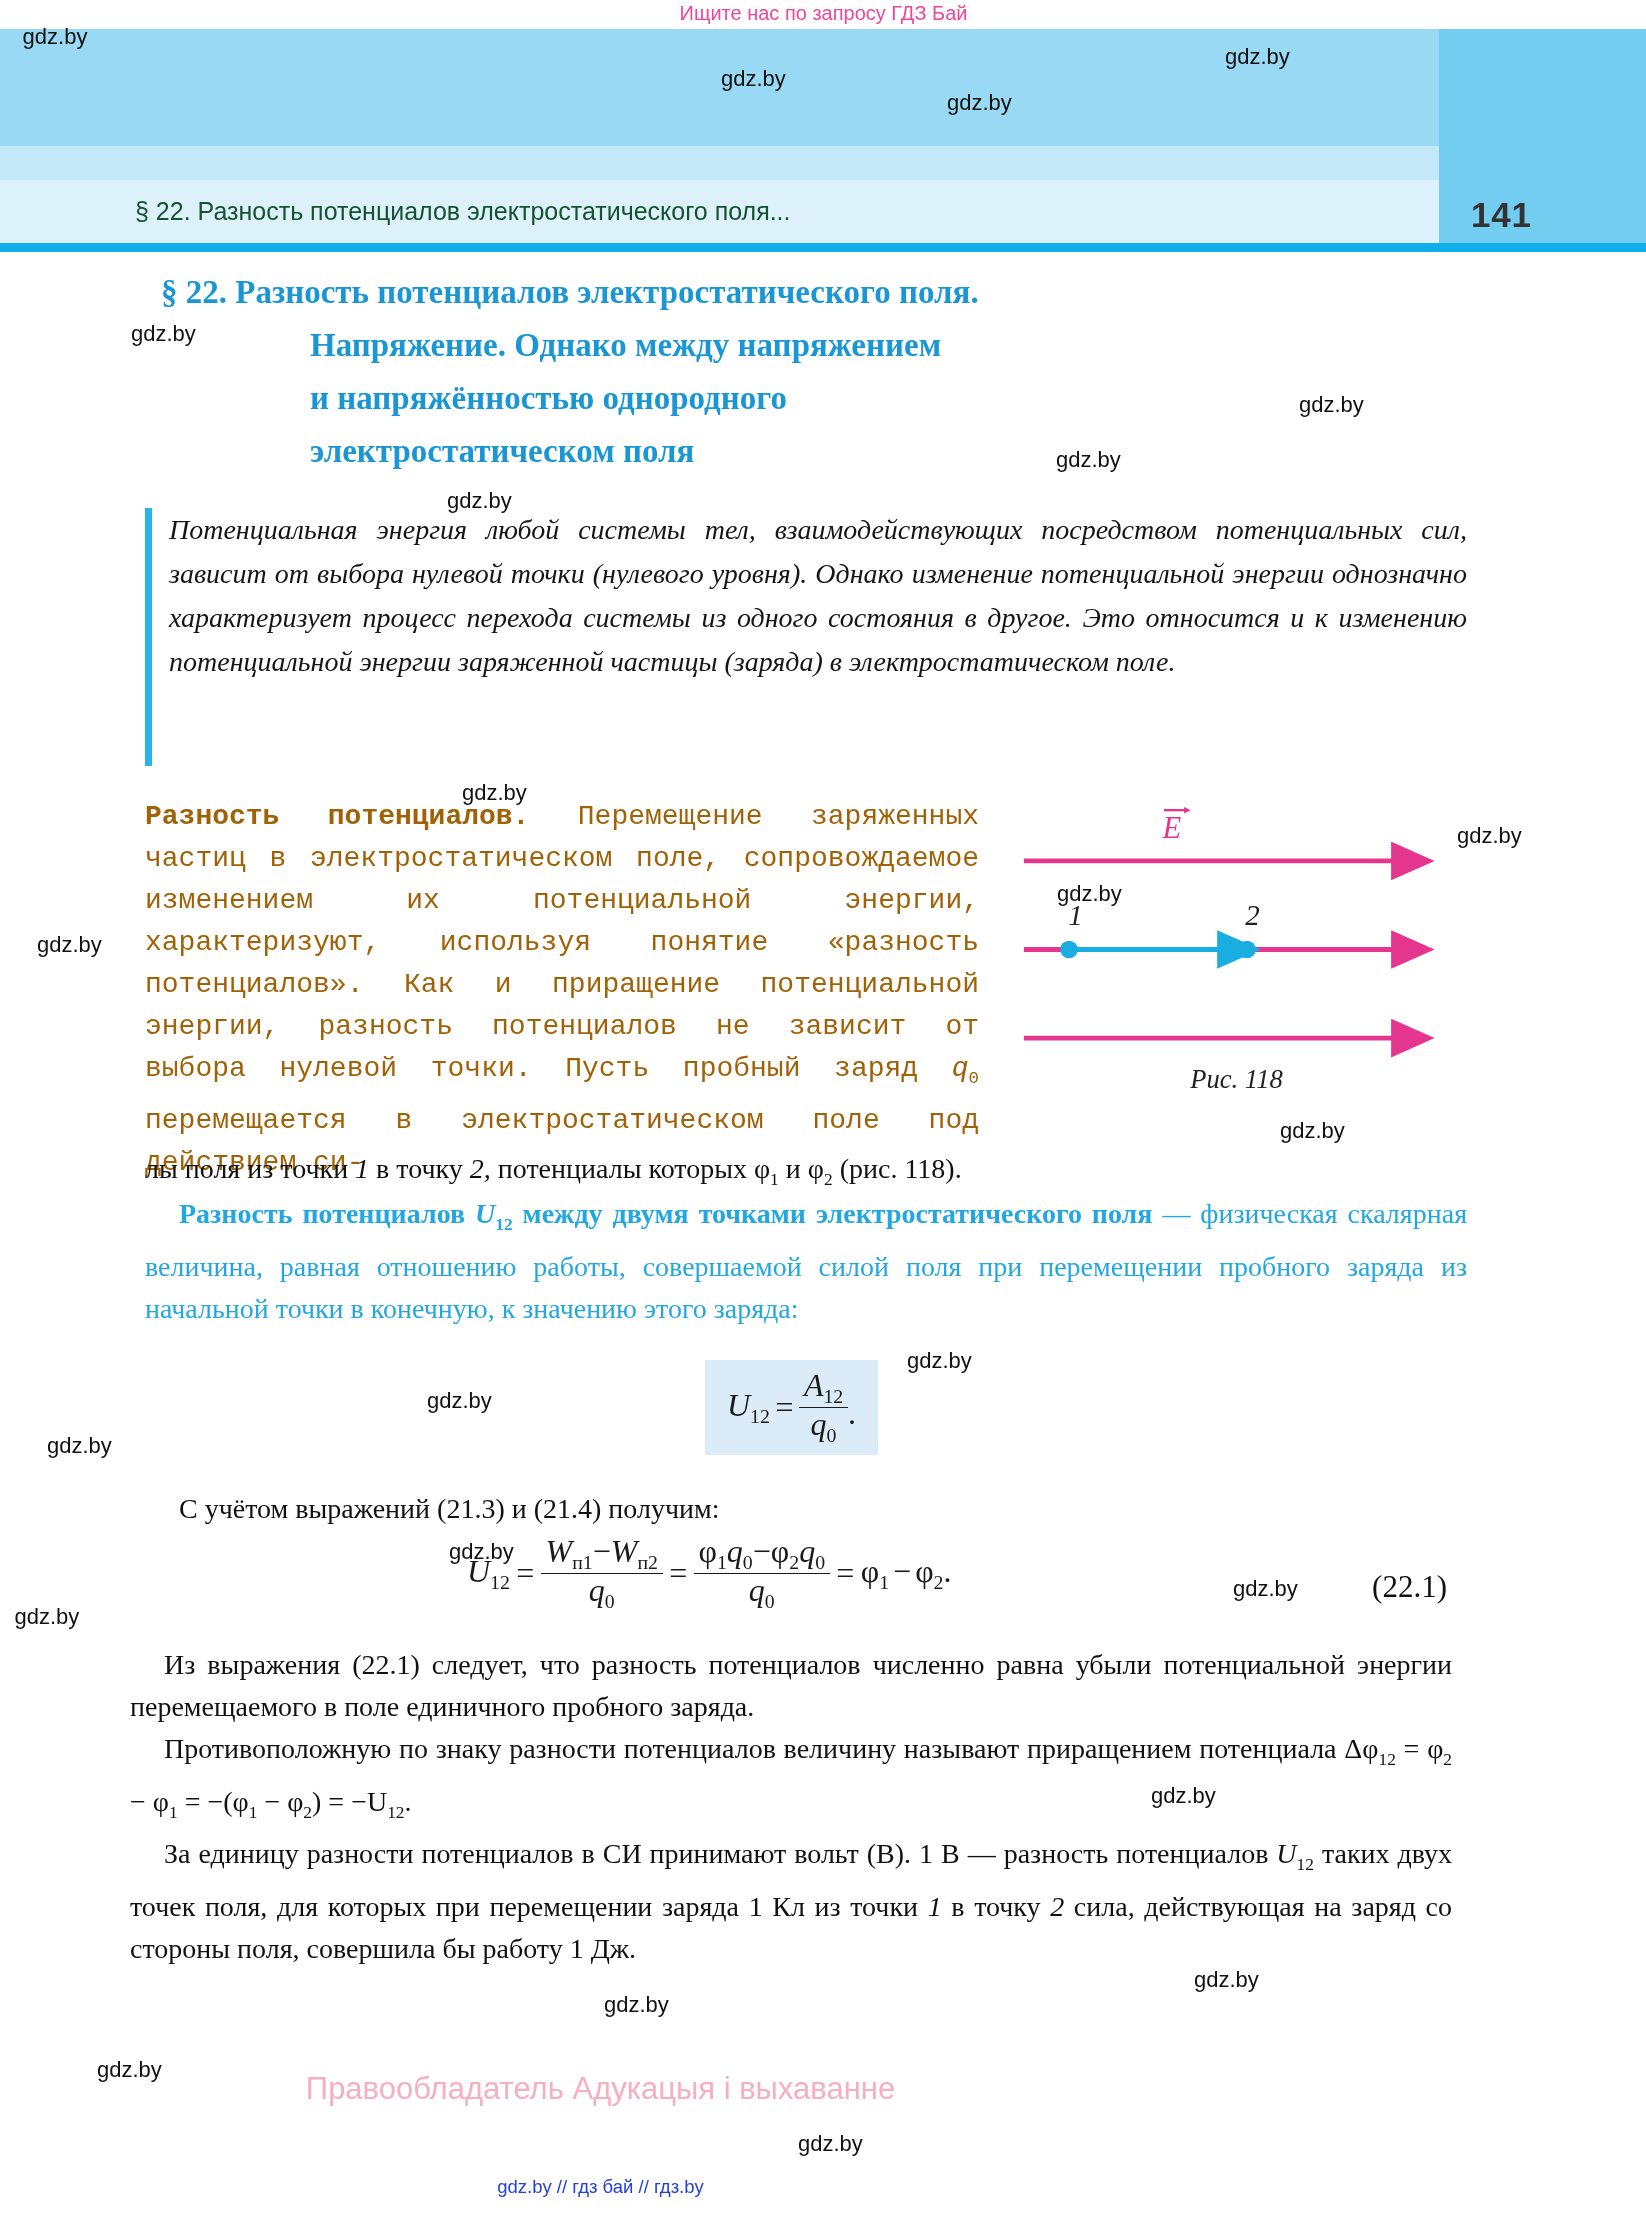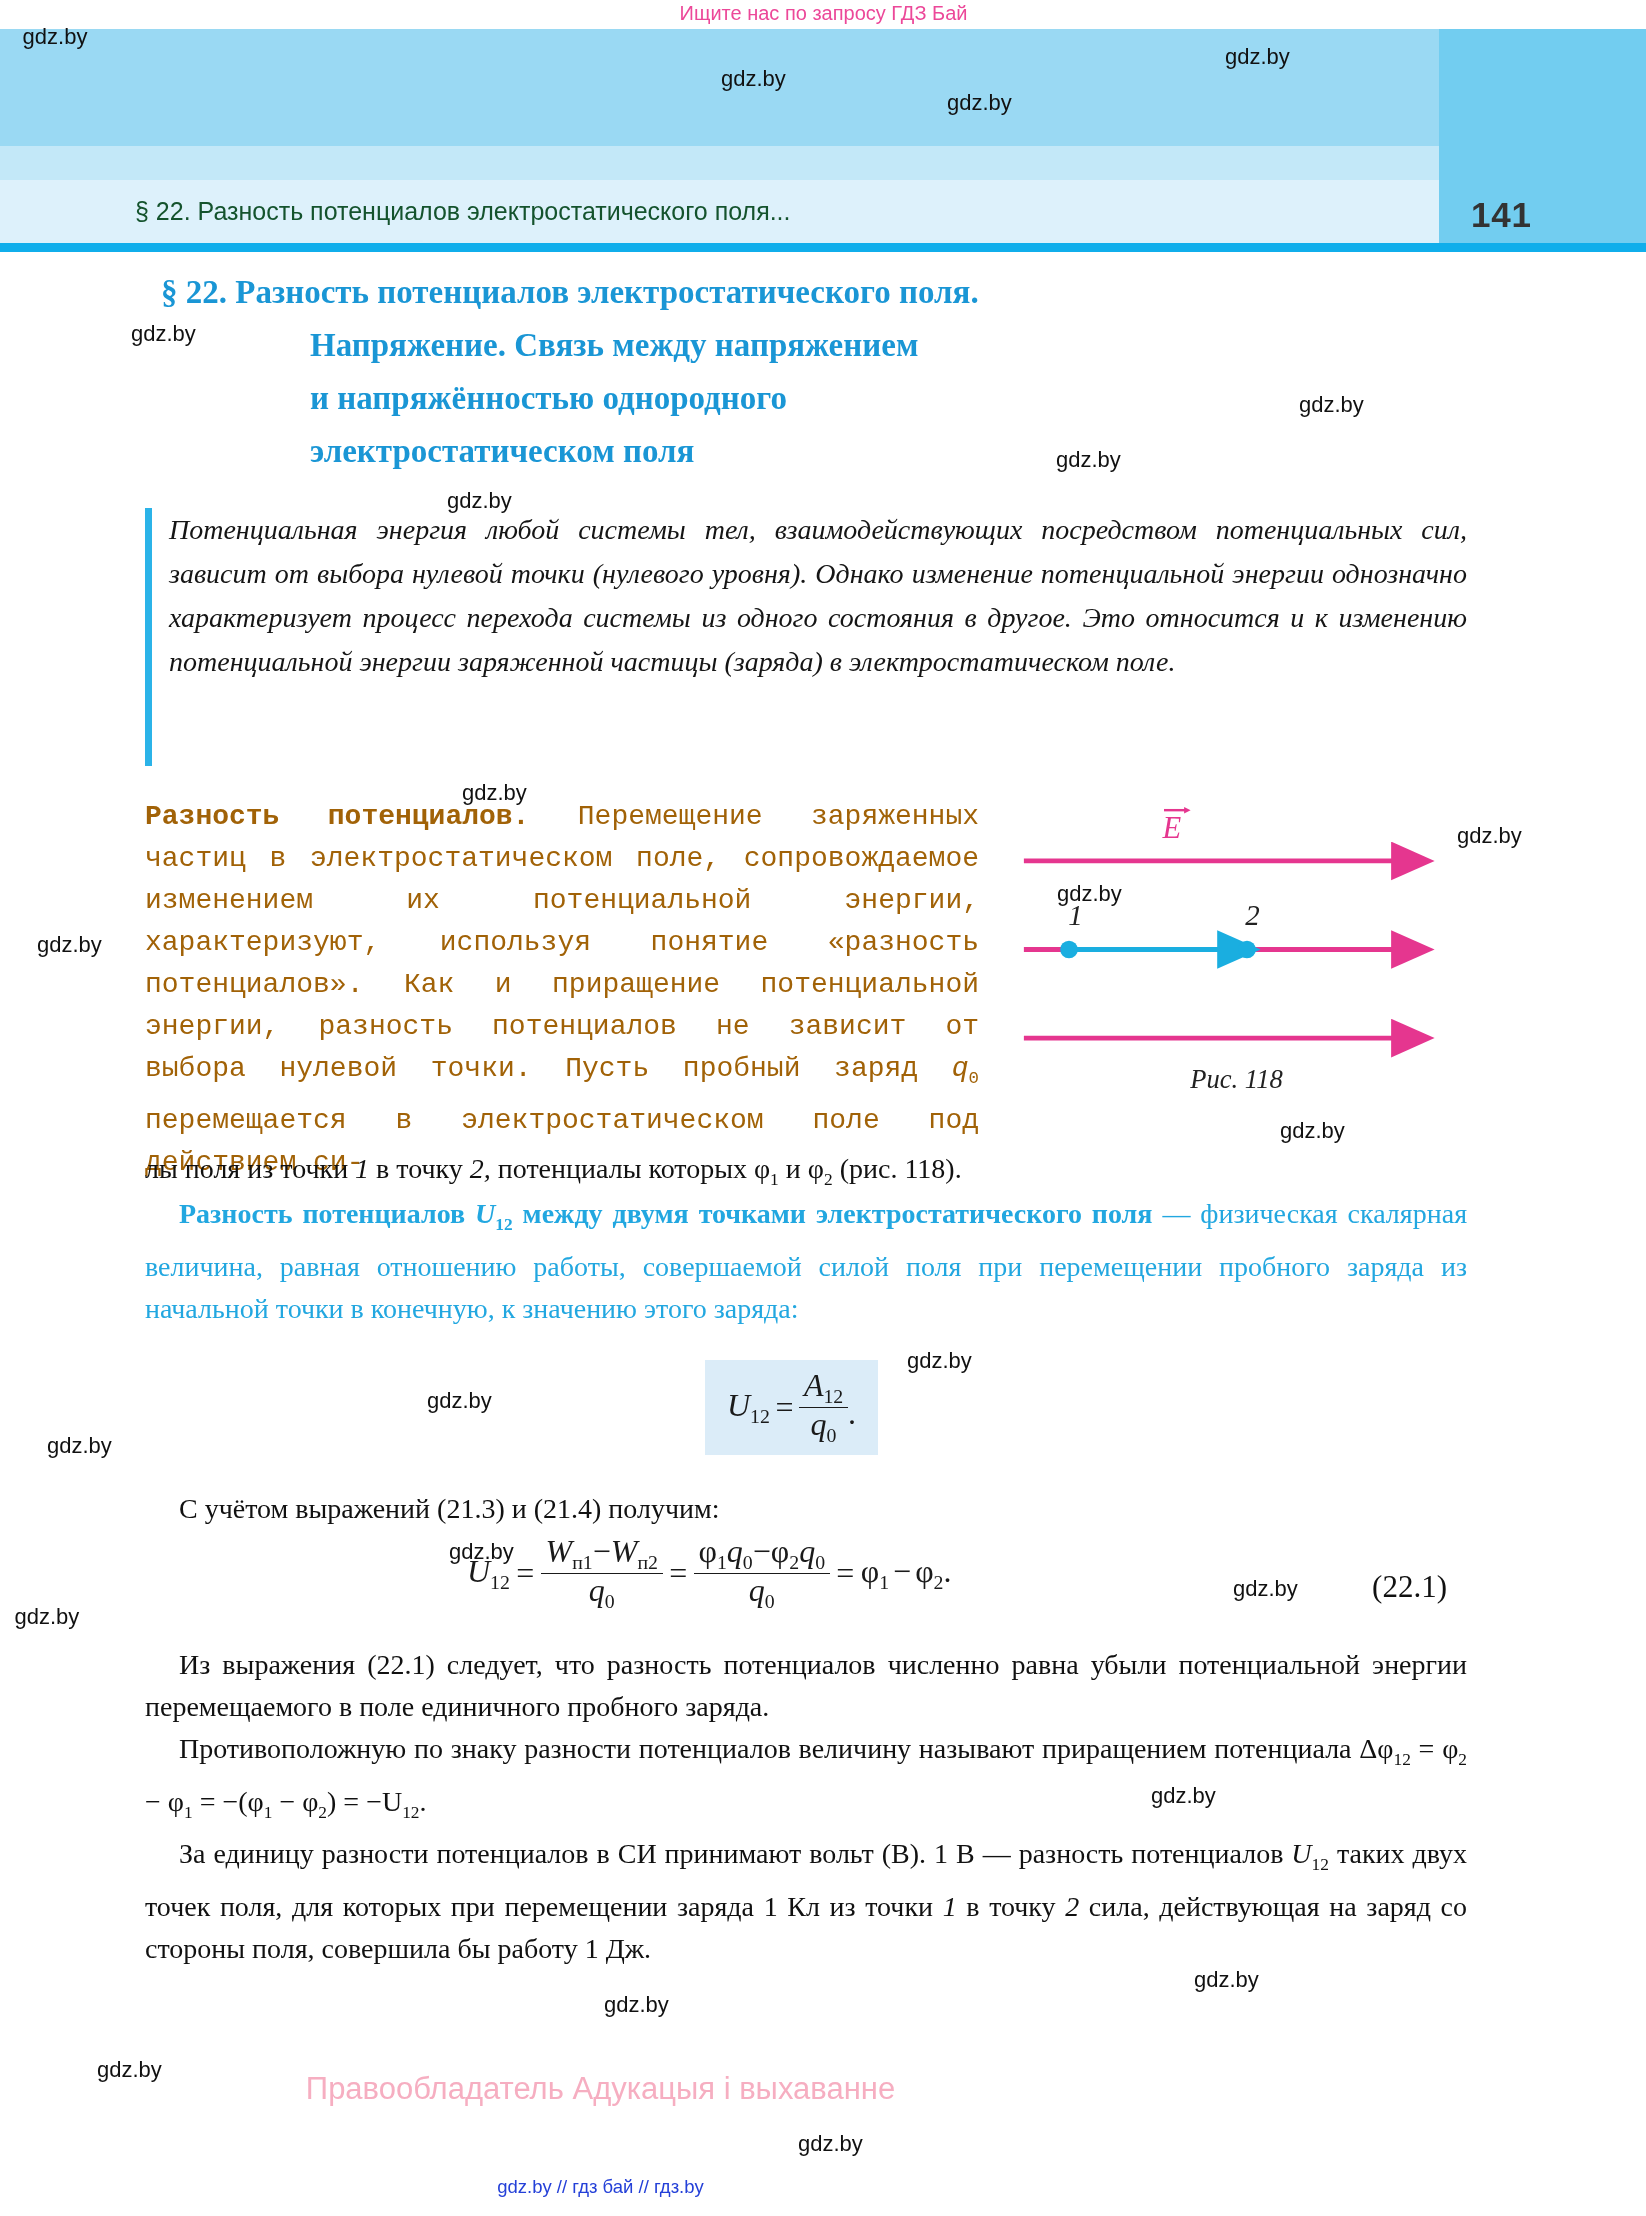--- a/index.html
+++ b/index.html
@@ -255,21 +255,21 @@
     right: 20px;
     top: 34px;
     font-size: 31px;
     color: #111111;
   }
 
   
   #body-lower {
     position: absolute;
     top: 1644px;
-    left: 145px;
+    left: 130px;
     width: 1322px;
     font-size: 28px;
     line-height: 42px;
     color: #111111;
     text-align: justify;
   }
   #body-lower p { margin: 0; text-indent: 34px; }
 
   
   #copyright {
@@ -319,21 +319,21 @@
   <div id="header-band-light"></div>
   <div id="header-pagenum-block">
     <div id="page-number">141</div>
   </div>
   <div id="running-head">§ 22. Разность потенциалов электростатического поля...</div>
 </div>
 <div id="header-rule"></div>
 
 <div id="section-title">
   <span class="t-line">§ 22. Разность потенциалов электростатического поля.</span>
-  <span class="t-line t-indent">Напряжение. Связь между напряжением</span>
+  <span class="t-line t-indent">Напряжение. Однако между напряжением</span>
   <span class="t-line t-indent">и напряжённостью однородного</span>
   <span class="t-line t-indent">электростатическом поля</span>
 </div>
 
 <div id="intro-callout">
   <div id="intro-bar"></div>
   <div id="intro-text">Потенциальная энергия любой системы тел, взаимодействующих посредством потенциальных сил, зависит от выбора нулевой точки (нулевого уровня). Однако изменение потенциальной энергии однозначно характеризует процесс перехода системы из одного состояния в другое. Это относится и к изменению потенциальной энергии заряженной частицы (заряда) в электростатическом поле.</div>
 </div>
 
 <div id="body-col-left">

